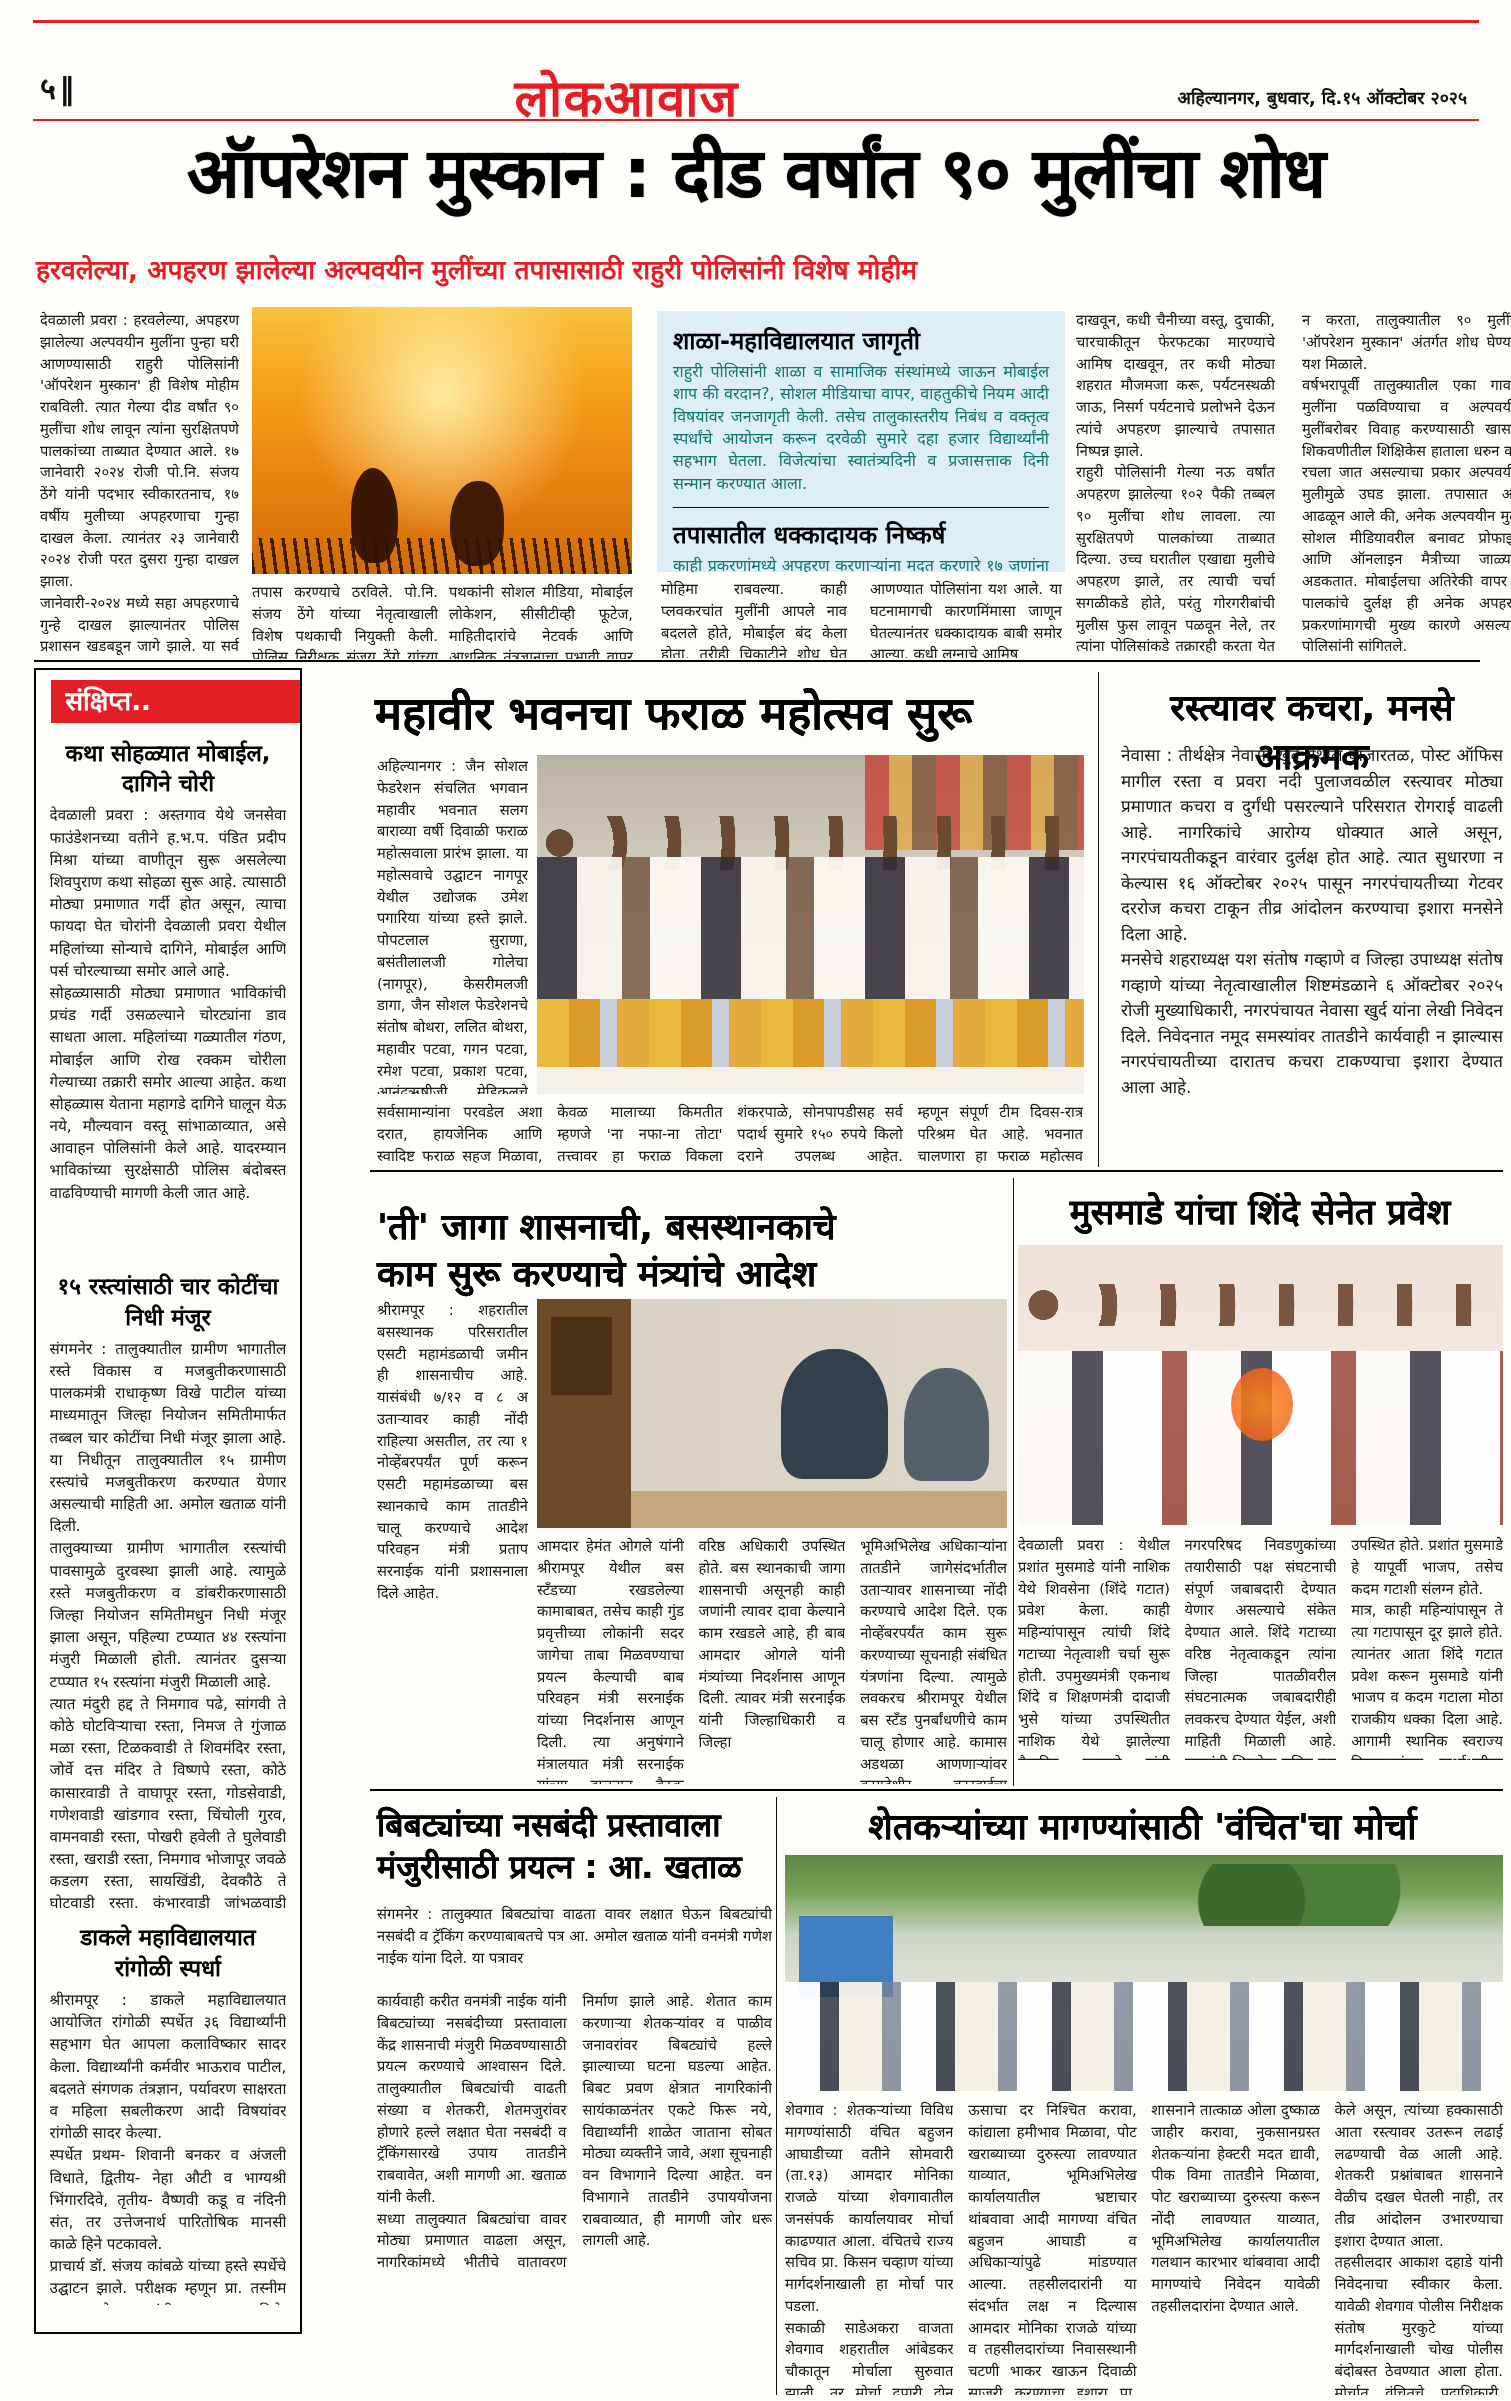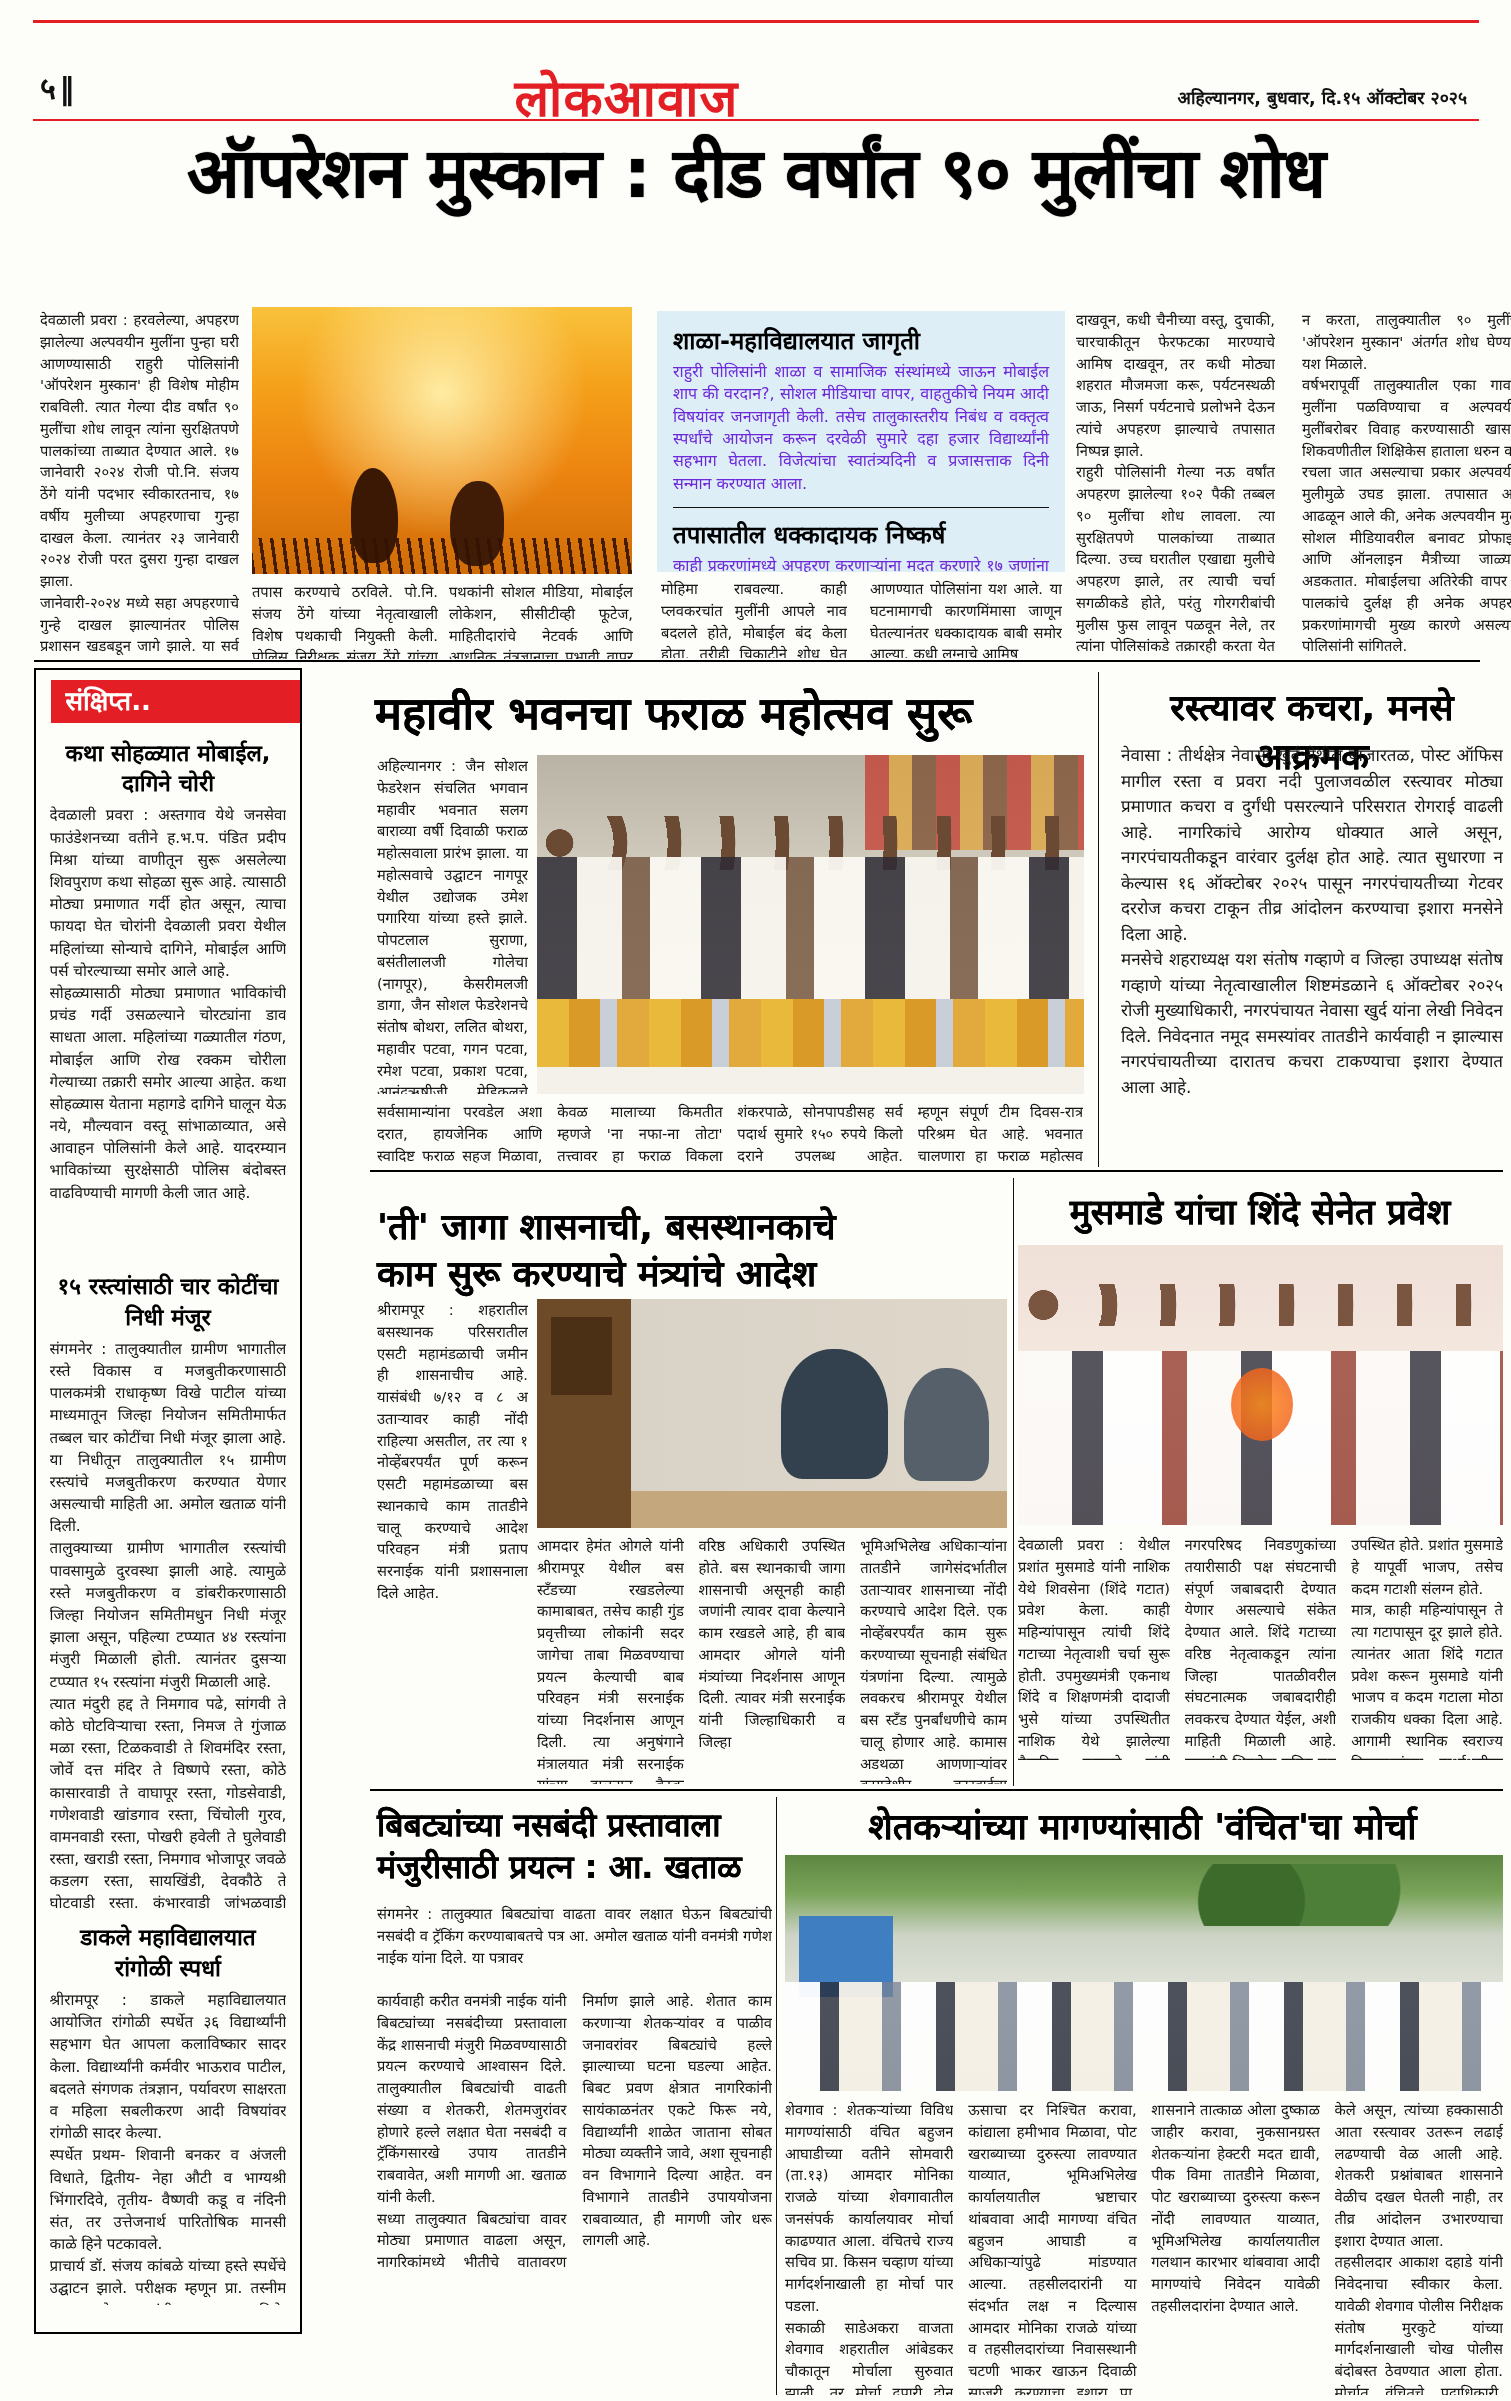--- a/index.html
+++ b/index.html
@@ -19,21 +19,21 @@
   .main-headline{position:absolute;left:33px;top:129px;width:1446px;text-align:center;
     font-size:69px;font-weight:bold;color:#000;line-height:1.3;letter-spacing:-1.1px;
     text-shadow:0 0 1.1px #000;}
   .subhead{position:absolute;left:36px;top:251px;width:1243px;font-size:26.5px;font-weight:bold;color:#e31e24;}
   .prose{font-size:14.7px;line-height:1.48;text-align:justify;white-space:pre-line;overflow:hidden;color:#151515;}
   .prose-lg{font-size:17px;line-height:1.5;}
   .photo{position:absolute;overflow:hidden;}
   .ph-shape{position:absolute;}
   .bluebox{position:absolute;background:#ddeef7;padding:12.4px 16px;box-sizing:border-box;overflow:hidden;}
   .bluebox .bb-title{font-size:24px;font-weight:bold;color:#000;margin:0 0 4.5px 0;}
-  .bluebox .bb-text{font-size:16px;line-height:1.4;text-align:justify;color:#6d28d9;}
+  .bluebox .bb-text{font-size:16px;line-height:1.4;text-align:justify;color:#0f766e;}
   .bb-div{height:1.7px;background:#111;margin:11.3px 0 9px 0;}
   .sec-headline{position:absolute;font-weight:bold;color:#000;text-shadow:0 0 0.6px #000;white-space:pre-line;}
   .sidebar{position:absolute;left:34px;top:668px;width:268px;height:1666px;border:2.3px solid #000;box-sizing:border-box;background:#fdfdfa;overflow:hidden;}
   .brief-tab{margin:10.2px 14.7px 0 14.7px;width:255px;height:43px;background:#e31e24;color:#fff;
     font-size:26px;font-weight:bold;line-height:42px;padding-left:14.7px;box-sizing:border-box;}
   .brief-h{margin:14.7px 10.2px 5.6px 10.2px;text-align:center;font-size:22.6px;font-weight:bold;line-height:1.35;white-space:pre-line;color:#000;}
   .brief-b{margin:0 13.6px 8px 13.6px;font-size:15.2px;line-height:1.46;text-align:justify;white-space:pre-line;color:#151515;}
   .colrow{position:absolute;display:flex;overflow:hidden;}
   .colrow > div{flex:1;margin-right:14.7px;}
   .colrow > div:last-child{margin-right:0;}
@@ -43,20 +43,21 @@
 
 <div class="page">
 
   <div class="rule-red" style="left:33px;top:20.3px;width:1446px;"></div>
   <div class="page-num"><span>५</span><span>‖</span></div>
   <div class="masthead">लोकआवाज</div>
   <div class="dateline">अहिल्यानगर, बुधवार, दि.१५ ऑक्टोबर २०२५</div>
   <div class="rule-red" style="left:33px;top:119px;width:1446px;"></div>
 
   <div class="main-headline">ऑपरेशन मुस्कान : दीड वर्षांत ९० मुलींचा शोध</div>
+  <div class="subhead">हरवलेल्या, अपहरण झालेल्या अल्पवयीन मुलींच्या तपासासाठी राहुरी पोलिसांनी विशेष मोहीम</div>
 
   <div class="abs prose" style="left:40px;top:309px;width:199px;height:349px;">देवळाली प्रवरा : हरवलेल्या, अपहरण झालेल्या अल्पवयीन मुलींना पुन्हा घरी आणण्यासाठी राहुरी पोलिसांनी 'ऑपरेशन मुस्कान' ही विशेष मोहीम राबविली. त्यात गेल्या दीड वर्षांत ९० मुलींचा शोध लावून त्यांना सुरक्षितपणे पालकांच्या ताब्यात देण्यात आले. १७ जानेवारी २०२४ रोजी पो.नि. संजय ठेंगे यांनी पदभार स्वीकारतनाच, १७ वर्षीय मुलीच्या अपहरणाचा गुन्हा दाखल केला. त्यानंतर २३ जानेवारी २०२४ रोजी परत दुसरा गुन्हा दाखल झाला.
 जानेवारी-२०२४ मध्ये सहा अपहरणाचे गुन्हे दाखल झाल्यानंतर पोलिस प्रशासन खडबडून जागे झाले. या सर्व प्रकरणांचा सखोल</div>
 
   <div class="photo" style="left:252px;top:307px;width:380px;height:267px;background:linear-gradient(180deg,#f9c23c 0%,#f5a01a 30%,#ec8410 62%,#cf6c08 100%);">
     <div class="ph-shape" style="left:0;top:0;right:0;bottom:0;background:radial-gradient(circle at 50% 32%,rgba(255,240,170,0.95) 0%,rgba(255,240,170,0) 55%);"></div>
     <div class="ph-shape" style="left:26%;bottom:4%;width:47px;height:95px;background:#3a1804;border-radius:46% 54% 40% 40%;"></div>
     <div class="ph-shape" style="left:52%;bottom:3%;width:54px;height:85px;background:#401c06;border-radius:50% 44% 42% 42%;"></div>
     <div class="ph-shape" style="left:0;bottom:0;width:100%;height:36px;background:repeating-linear-gradient(82deg,rgba(52,18,2,0.9) 0 3.4px,rgba(52,18,2,0) 3.4px 11.3px);"></div>
   </div>

